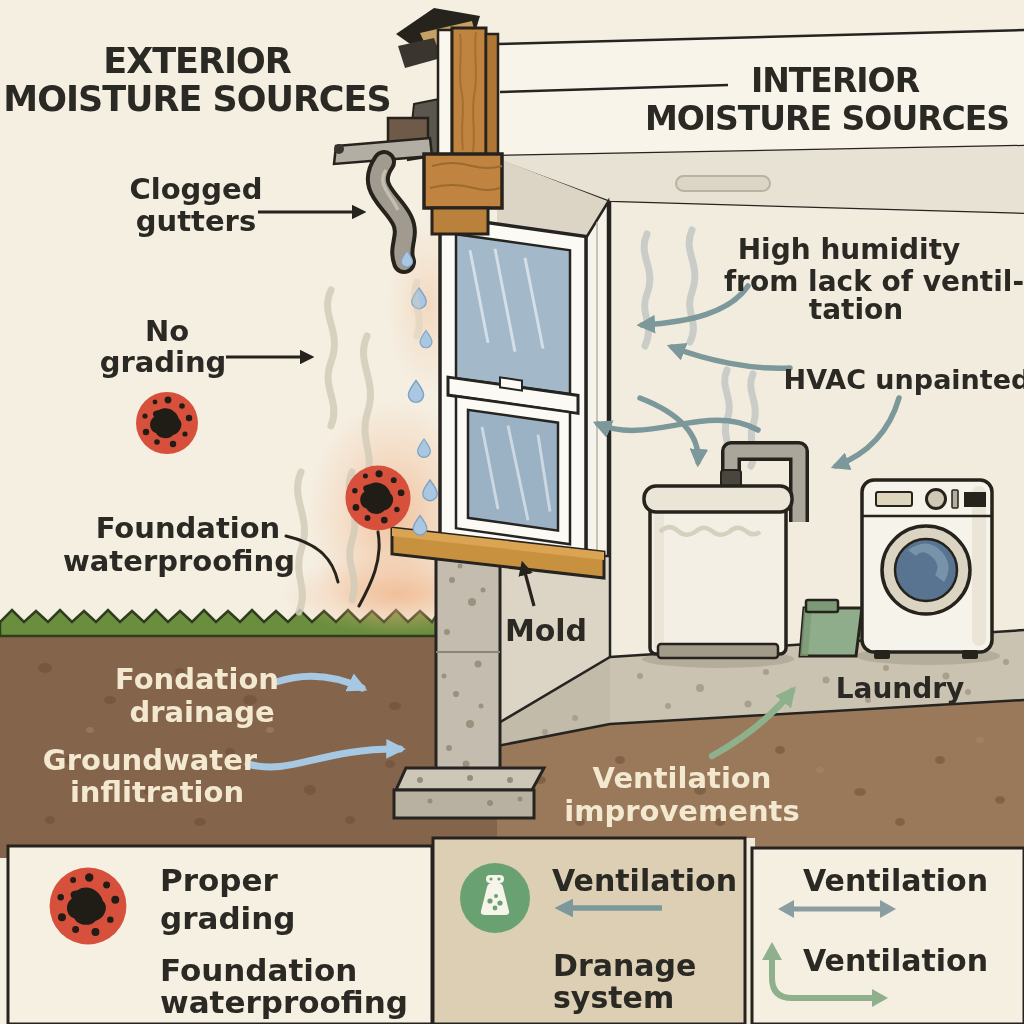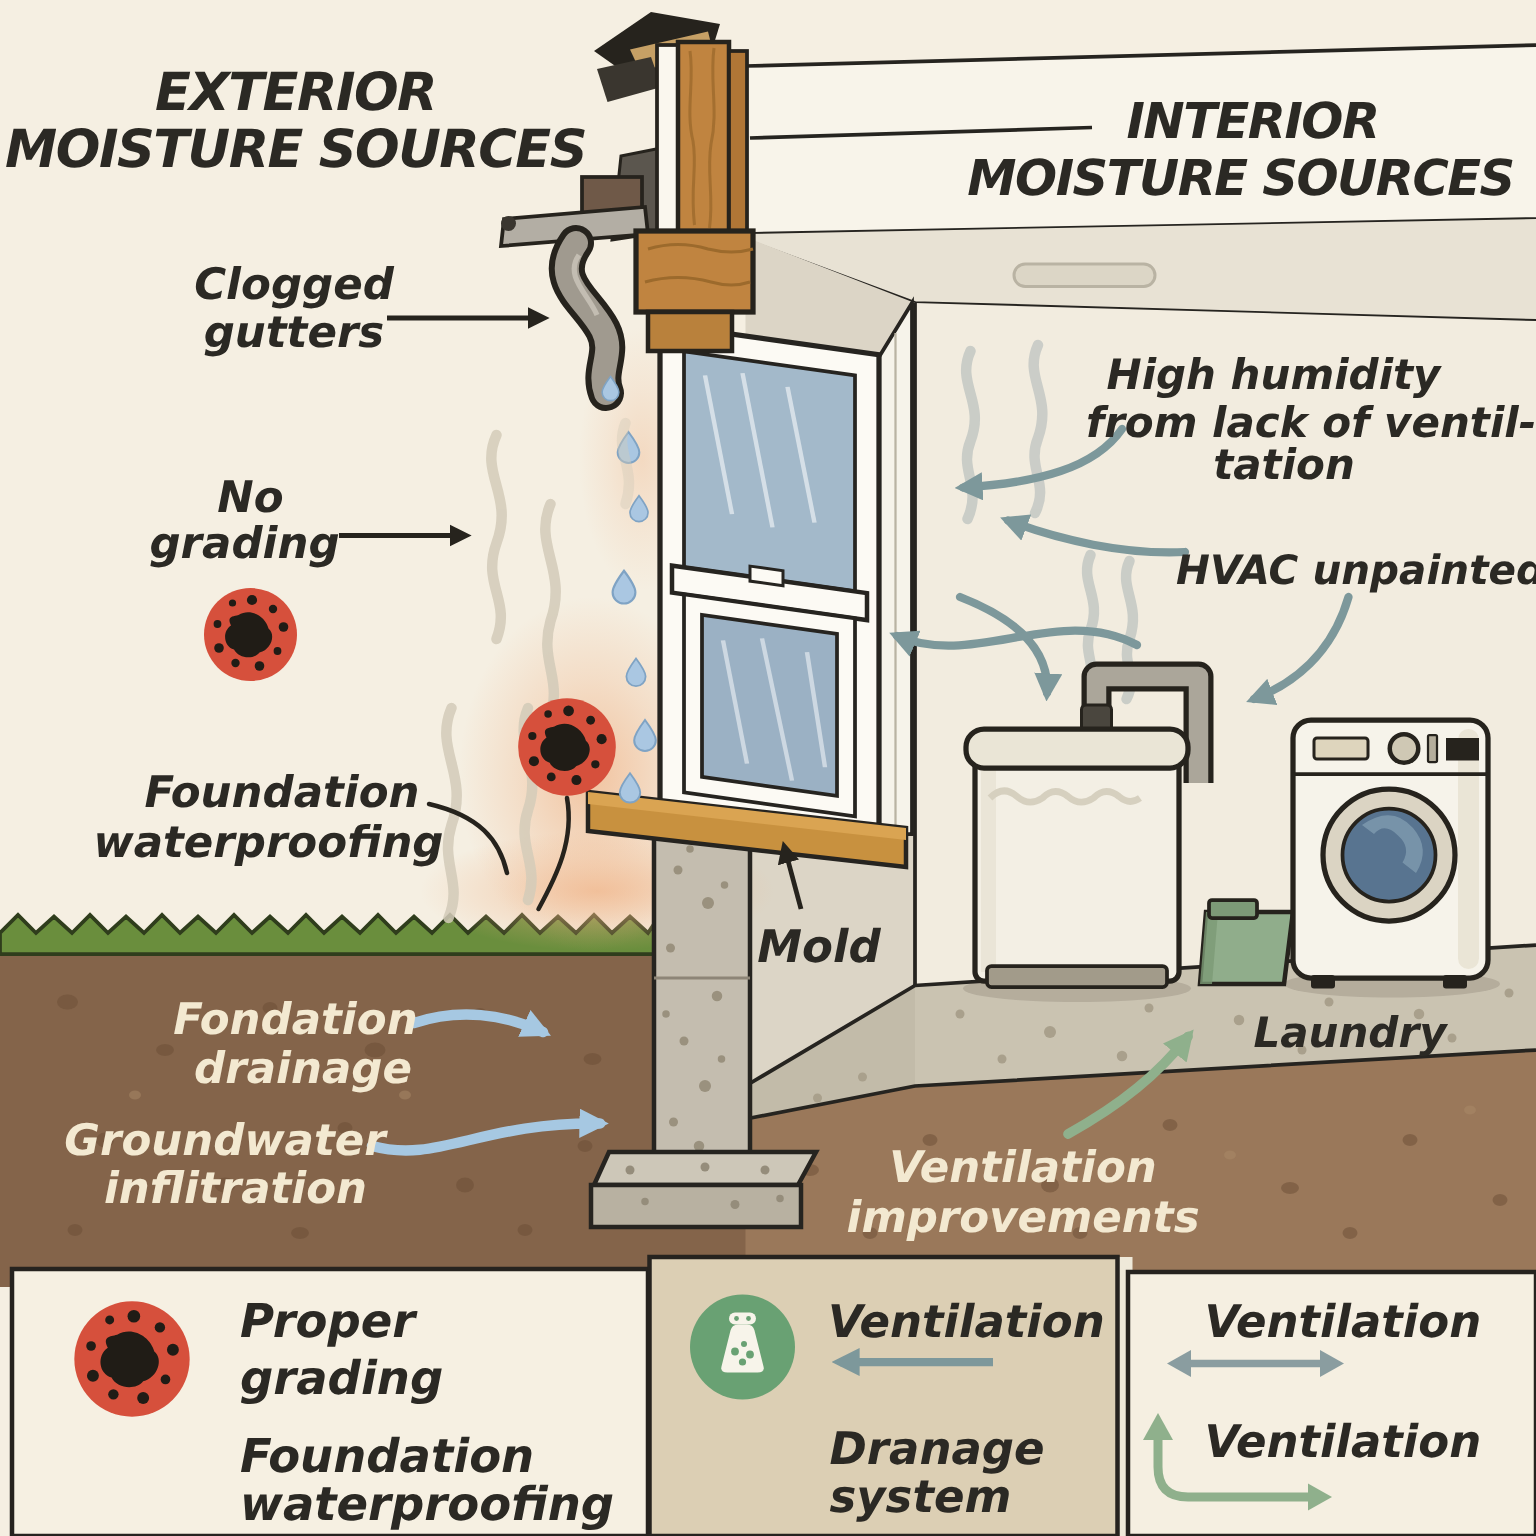--- a/index.html
+++ b/index.html
@@ -1,16 +1,16 @@
 <!DOCTYPE html>
 <html><head>
 <meta charset="utf-8">
 <style>
   html,body{margin:0;padding:0;background:#f5efe2;}
-  .stage{width:1024px;height:1024px;position:relative;overflow:hidden;font-style:italic;}
+  .stage{width:1024px;height:1024px;position:relative;overflow:hidden;}
   svg{display:block;}
   text{font-family:"DejaVu Sans","Liberation Sans",sans-serif;font-weight:700;fill:#2b2924;}
   .ttl{letter-spacing:-1px;}
   .cream{fill:#f3e9d1;}
 </style>
 </head>
 <body>
 
 <div class="stage">
 <svg viewBox="0 0 1024 1024" width="1024" height="1024">

